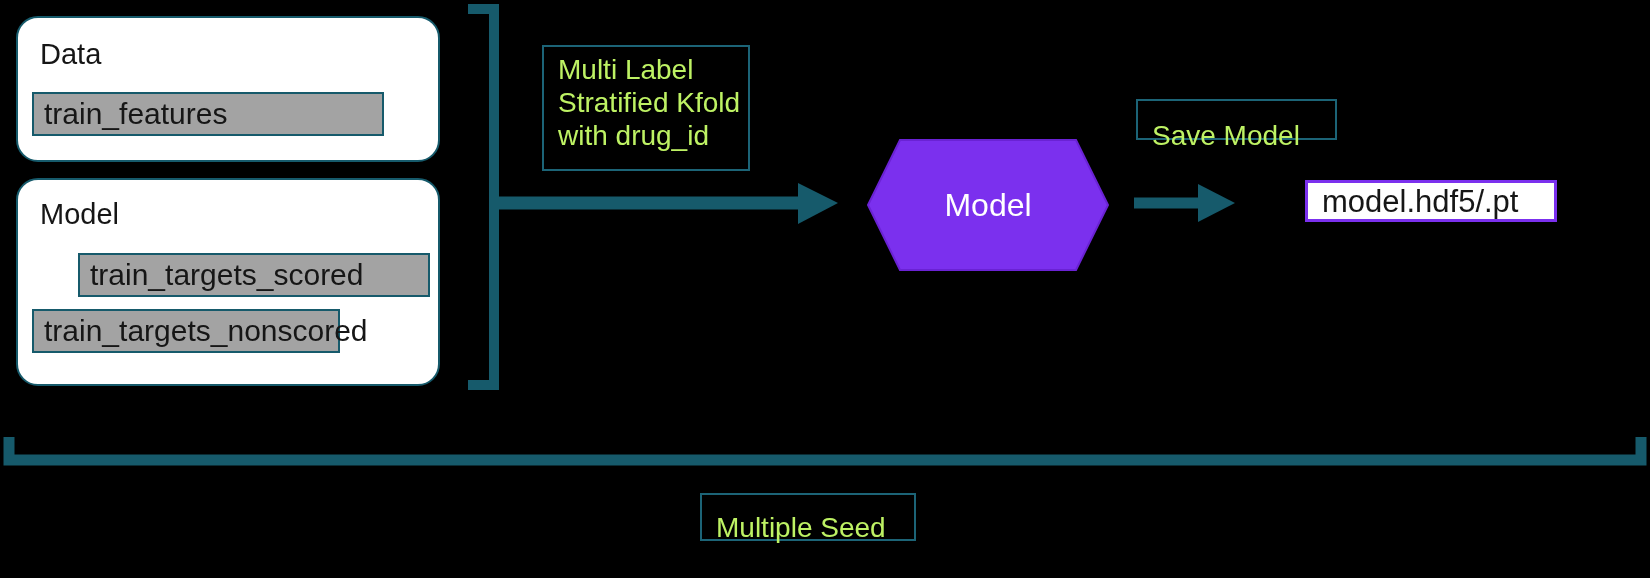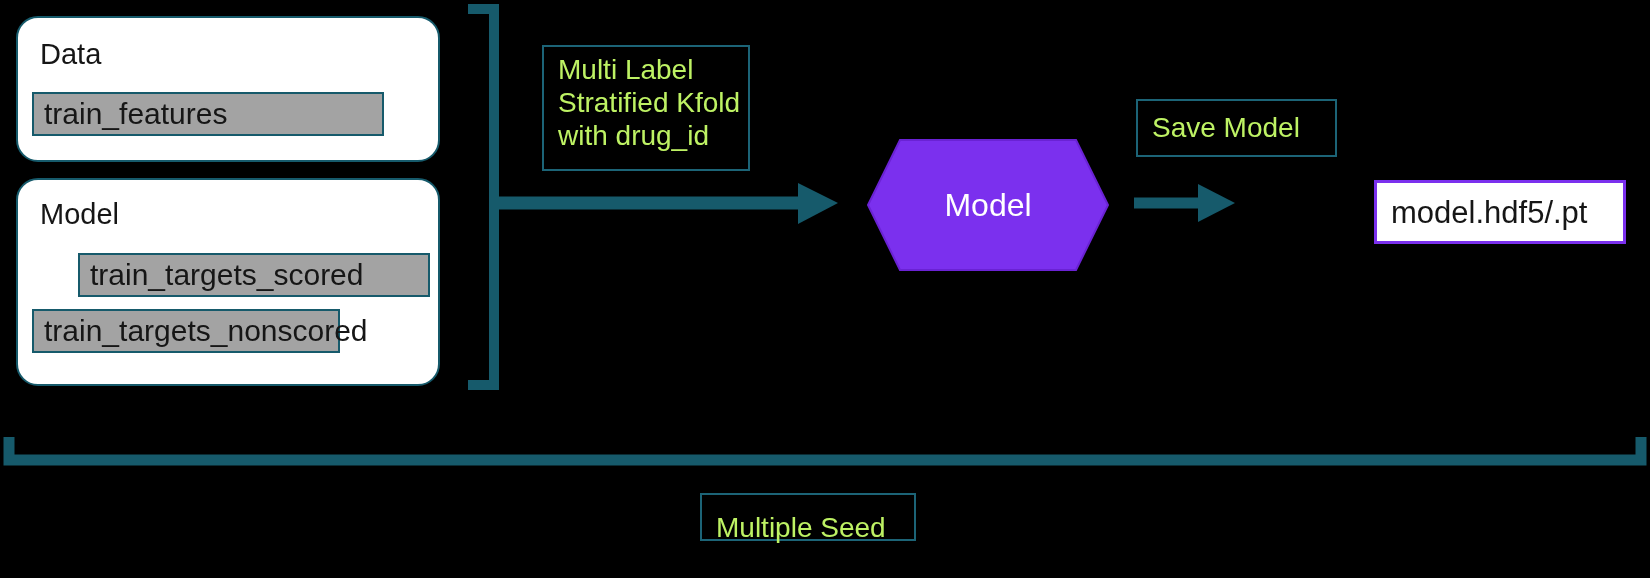--- a/index.html
+++ b/index.html
@@ -127,30 +127,30 @@
     <span class="field-text">train_targets_scored</span>
   </div>
   <div class="field-box" style="left:32px; top:309px; width:308px; height:44px;">
     <span class="field-text">train_targets_nonscored</span>
   </div>
 
   <div class="annot-box" style="left:542px; top:45px; width:208px; height:126px;">Multi Label
 Stratified Kfold
 with drug_id</div>
 
-  <div class="annot-box" style="left:1136px; top:99px; width:201px; height:58px; line-height:37px; padding-top:8px;">Save Model</div>
+  <div class="annot-box" style="left:1136px; top:99px; width:201px; height:41px; line-height:37px; padding-top:16px;">Save Model</div>
 
   <div class="hex-wrap" style="left:866px; top:138px; width:244px; height:134px;text-align:center;">
     <svg class="svg-layer" style="width:244px; height:134px;" viewBox="0 0 244 134" preserveAspectRatio="none">
       <polygon points="34,2 210,2 242,67 210,132 34,132 2,67" fill="#7b30ee" stroke="#6a22d4" stroke-width="2"></polygon>
     </svg>
     <div class="hex-label">Model</div>
   </div>
 
-  <div class="file-box" style="left:1374px; top:180px; width:252px; height:64px;align-items:center;">
+  <div class="file-box" style="left:1305px; top:180px; width:252px; height:42px;align-items:center;">
     <span class="file-text">model.hdf5/.pt</span>
   </div>
 
   <div class="annot-box" style="left:700px; top:485px; width:216px; height:48px; line-height:36px; padding-top:15px;margin-top:8px;">Multiple Seed</div>
 
   <svg class="svg-layer" viewBox="0 0 1650 578" preserveAspectRatio="none">
 
     <g>
       <path d="M468 9 L494 9 L494 385 L468 385" fill="none" stroke="#165a6b" stroke-width="10" stroke-linecap="butt" stroke-linejoin="miter"></path>
     </g>

